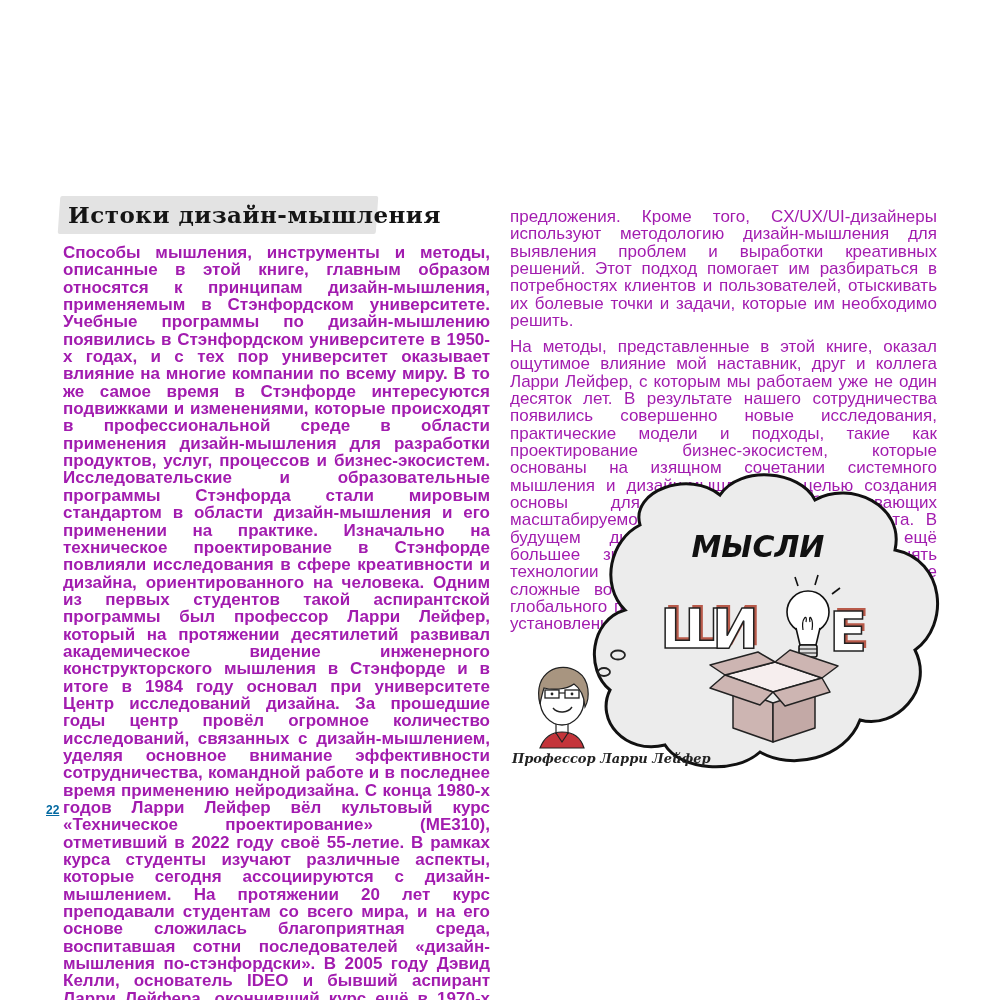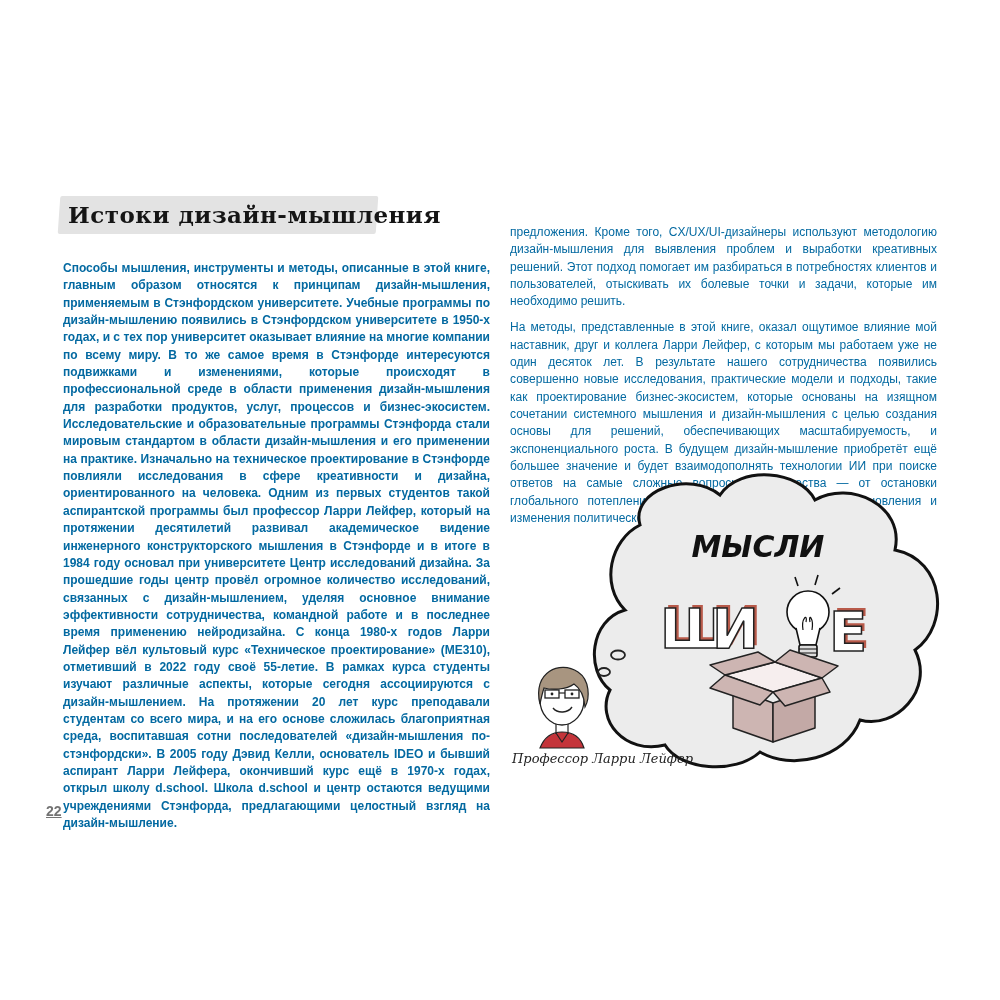--- a/index.html
+++ b/index.html
@@ -3,30 +3,30 @@
   <meta charset="utf-8">
   <style>
     html, body { margin: 0; padding: 0; background: #ffffff; }
     body { width: 1000px; height: 1000px; position: relative; overflow: hidden;
            font-family: "Liberation Sans", sans-serif; color: #1e1e1e; }
     .heading-band { position: absolute; left: 59px; top: 196px; width: 318px; height: 38px;
            background: #e3e3e3; transform: skewX(-4deg); border-radius: 2px; }
     .heading { position: absolute; left: 68px; top: 196px; height: 54px; line-height: 38px;
            font-family: "DejaVu Serif", serif; font-weight: bold;
            font-size: 23px; color: #151515; letter-spacing: 0.5px; white-space: nowrap; }
-    .col { position: absolute; font-family: "Liberation Sans", sans-serif; font-size: 12px;
-           line-height: 17.35px; text-align: justify; color: #0369a1; margin-top: 16px; }
+    .col { position: absolute; font-family: "Liberation Sans", sans-serif; font-size: 17px;
+           line-height: 17.35px; text-align: justify; color: #a21caf; }
     .col p { margin: 0 0 8.5px 0; }
     .col-left { left: 63px; top: 244px; width: 427px; font-weight: bold; }
     .col-right { left: 510px; top: 208px; width: 427px; }
-    .page-number { position: absolute; left: 46px; top: 803px; font-size: 14px; font-weight: bold;
-           color: #737373; font-family: "Liberation Sans", sans-serif; text-decoration: underline; }
+    .page-number { position: absolute; left: 46px; top: 803px; font-size: 12px; font-weight: bold;
+           color: #0369a1; font-family: "Liberation Sans", sans-serif; text-decoration: underline; }
     .illustration { position: absolute; left: 500px; top: 470px; width: 460px; height: 320px; }
     .caption { position: absolute; left: 512px; top: 751px; font-family: "DejaVu Serif", serif;
-           font-style: italic; font-weight: normal; font-size: 13px; color: #222; white-space: nowrap; }
+           font-style: italic; font-weight: bold; font-size: 13px; color: #222; white-space: nowrap; }
   </style>
 </head>
 <body>
 
 <div class="heading-band"></div>
 <div class="heading">Истоки дизайн-мышления</div>
 
 <div class="col col-left">
   <p>Способы мышления, инструменты и методы, описанные в этой книге, главным образом относятся к принципам дизайн-мышления, применяемым в Стэнфордском университете. Учебные программы по дизайн-мышлению появились в Стэнфордском университете в 1950-х годах, и с тех пор университет оказывает влияние на многие компании по всему миру. В то же самое время в Стэнфорде интересуются подвижками и изменениями, которые происходят в профессиональной среде в области применения дизайн-мышления для разработки продуктов, услуг, процессов и бизнес-экосистем. Исследовательские и образовательные программы Стэнфорда стали мировым стандартом в области дизайн-мышления и его применении на практике. Изначально на техническое проектирование в Стэнфорде повлияли исследования в сфере креативности и дизайна, ориентированного на человека. Одним из первых студентов такой аспирантской программы был профессор Ларри Лейфер, который на протяжении десятилетий развивал академическое видение инженерного конструкторского мышления в Стэнфорде и в итоге в 1984 году основал при университете Центр исследований дизайна. За прошедшие годы центр провёл огромное количество исследований, связанных с дизайн-мышлением, уделяя основное внимание эффективности сотрудничества, командной работе и в последнее время применению нейродизайна. С конца 1980-х годов Ларри Лейфер вёл культовый курс «Техническое проектирование» (ME310), отметивший в 2022 году своё 55-летие. В рамках курса студенты изучают различные аспекты, которые сегодня ассоциируются с дизайн-мышлением. На протяжении 20 лет курс преподавали студентам со всего мира, и на его основе сложилась благоприятная среда, воспитавшая сотни последователей «дизайн-мышления по-стэнфордски». В 2005 году Дэвид Келли, основатель IDEO и бывший аспирант Ларри Лейфера, окончивший курс ещё в 1970-х годах, открыл школу d.school. Школа d.school и центр остаются ведущими учреждениями Стэнфорда, предлагающими целостный взгляд на дизайн-мышление.</p>
 </div>

